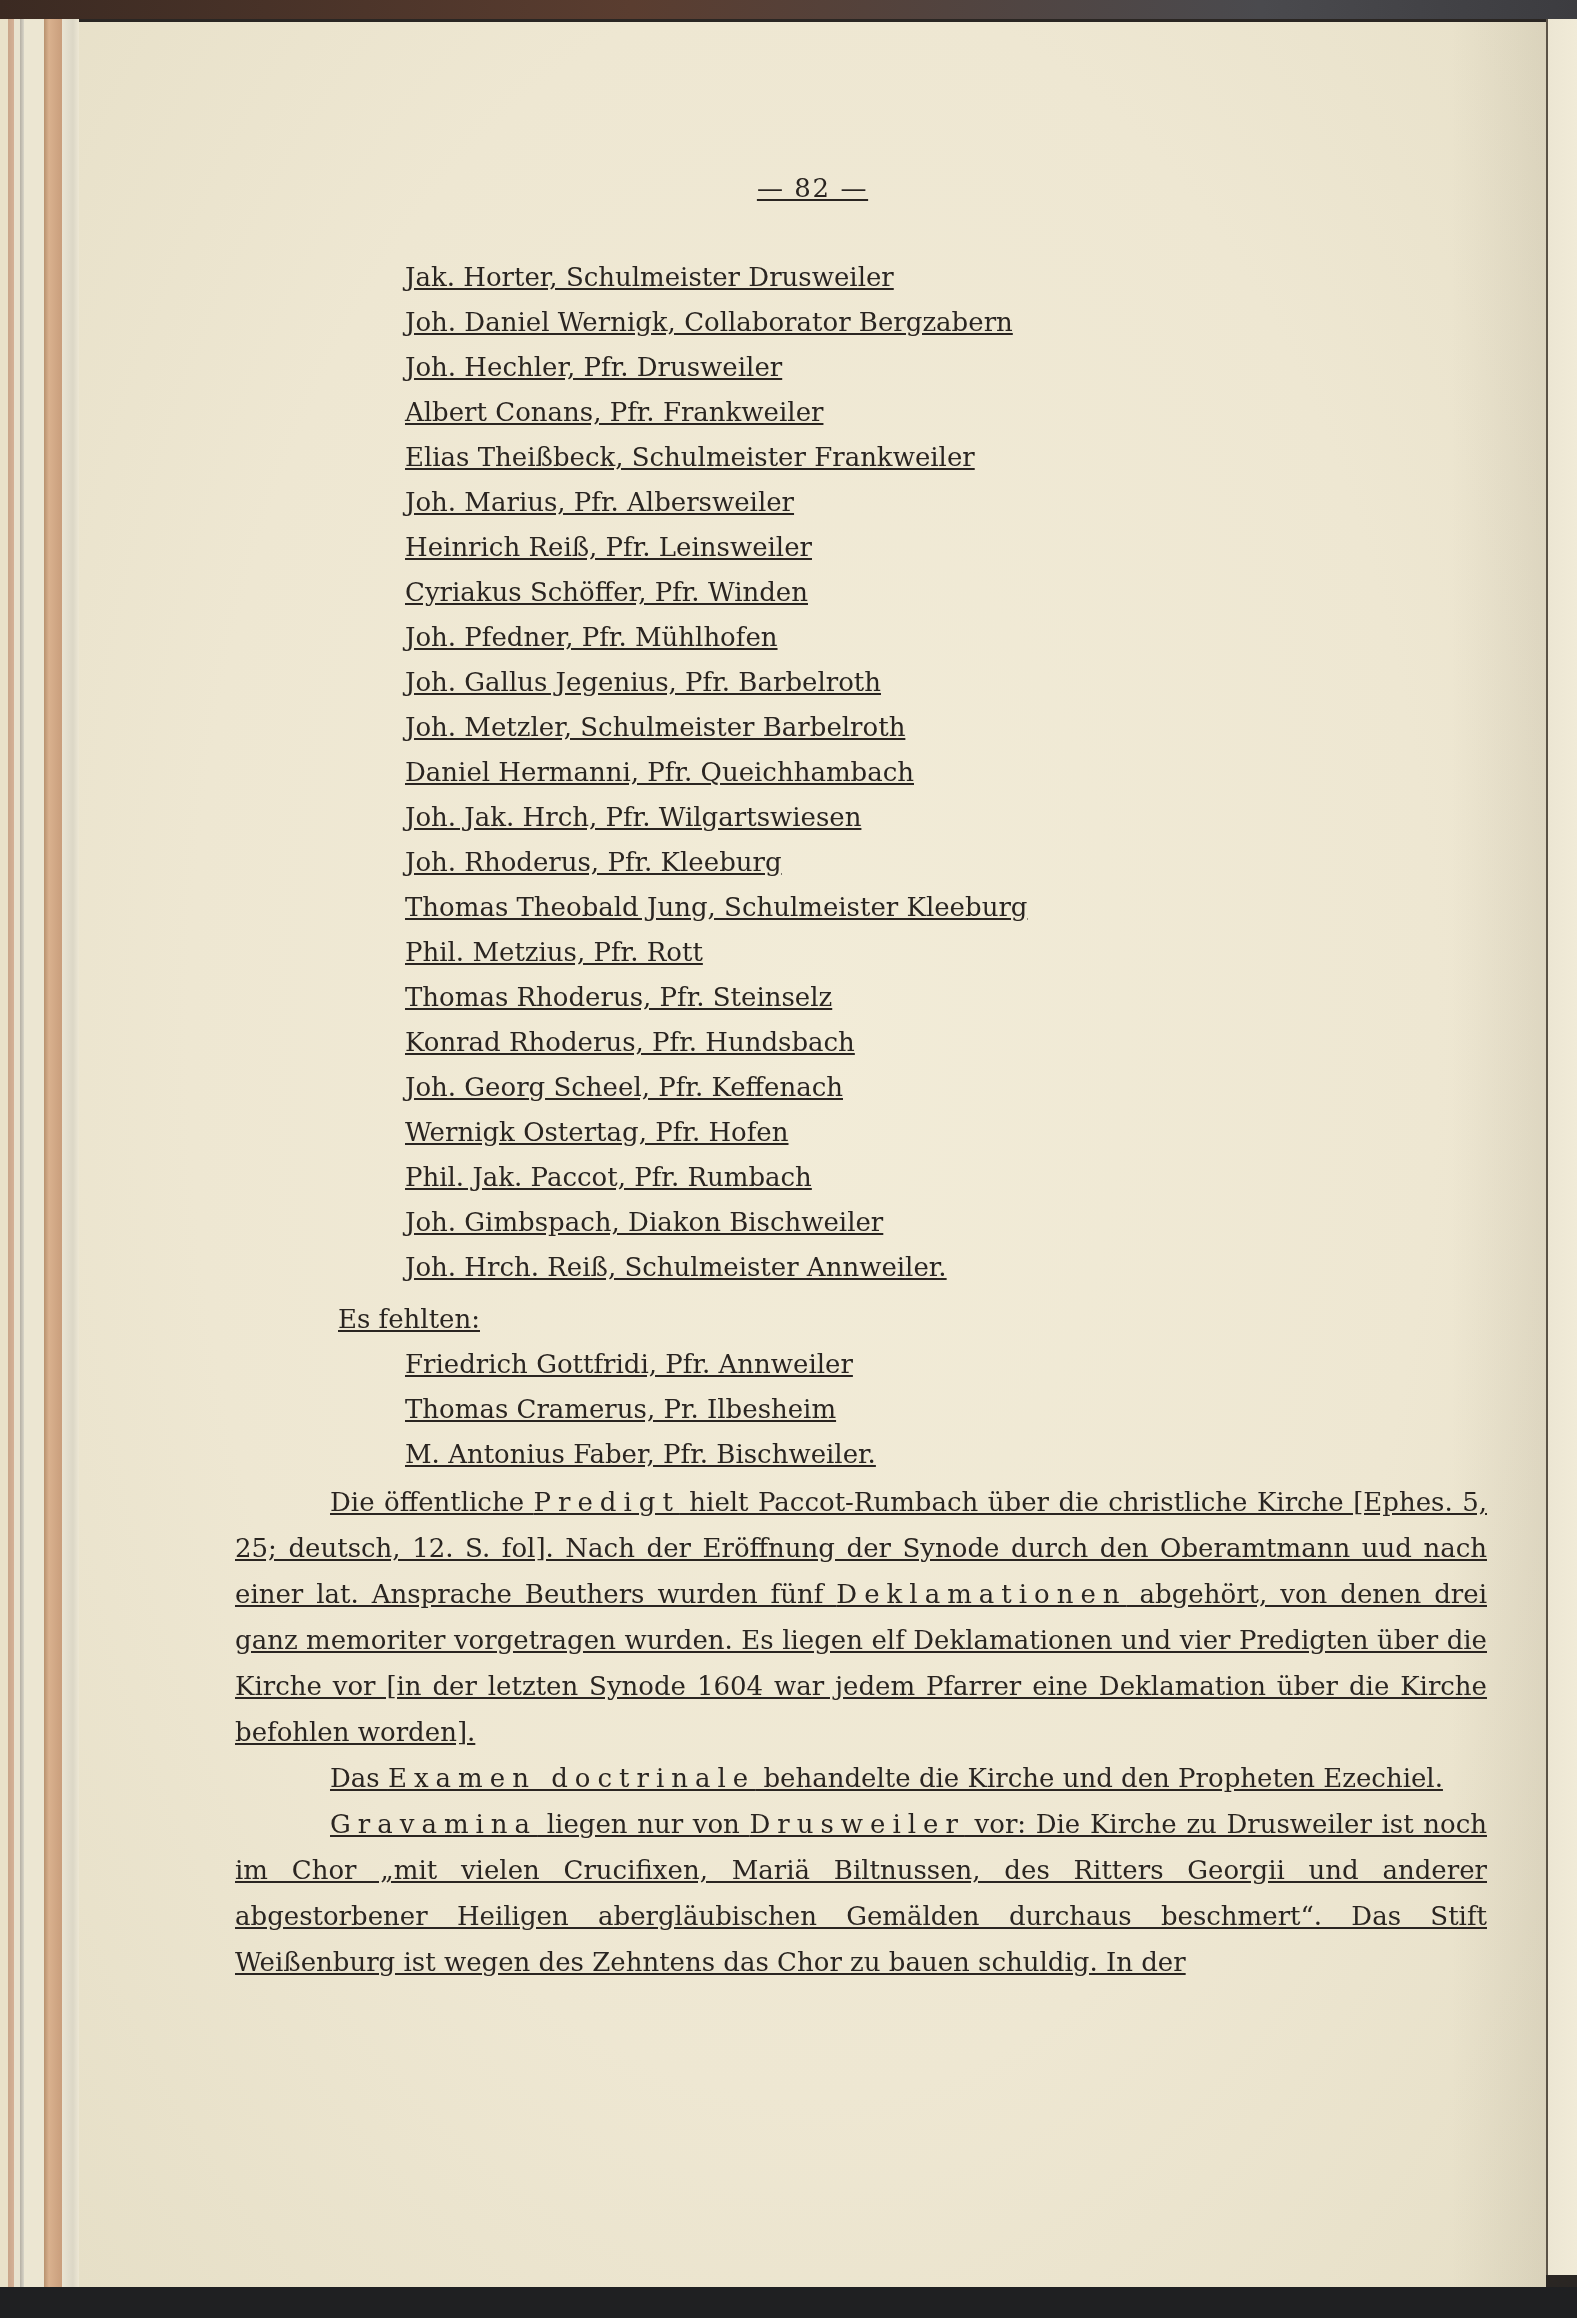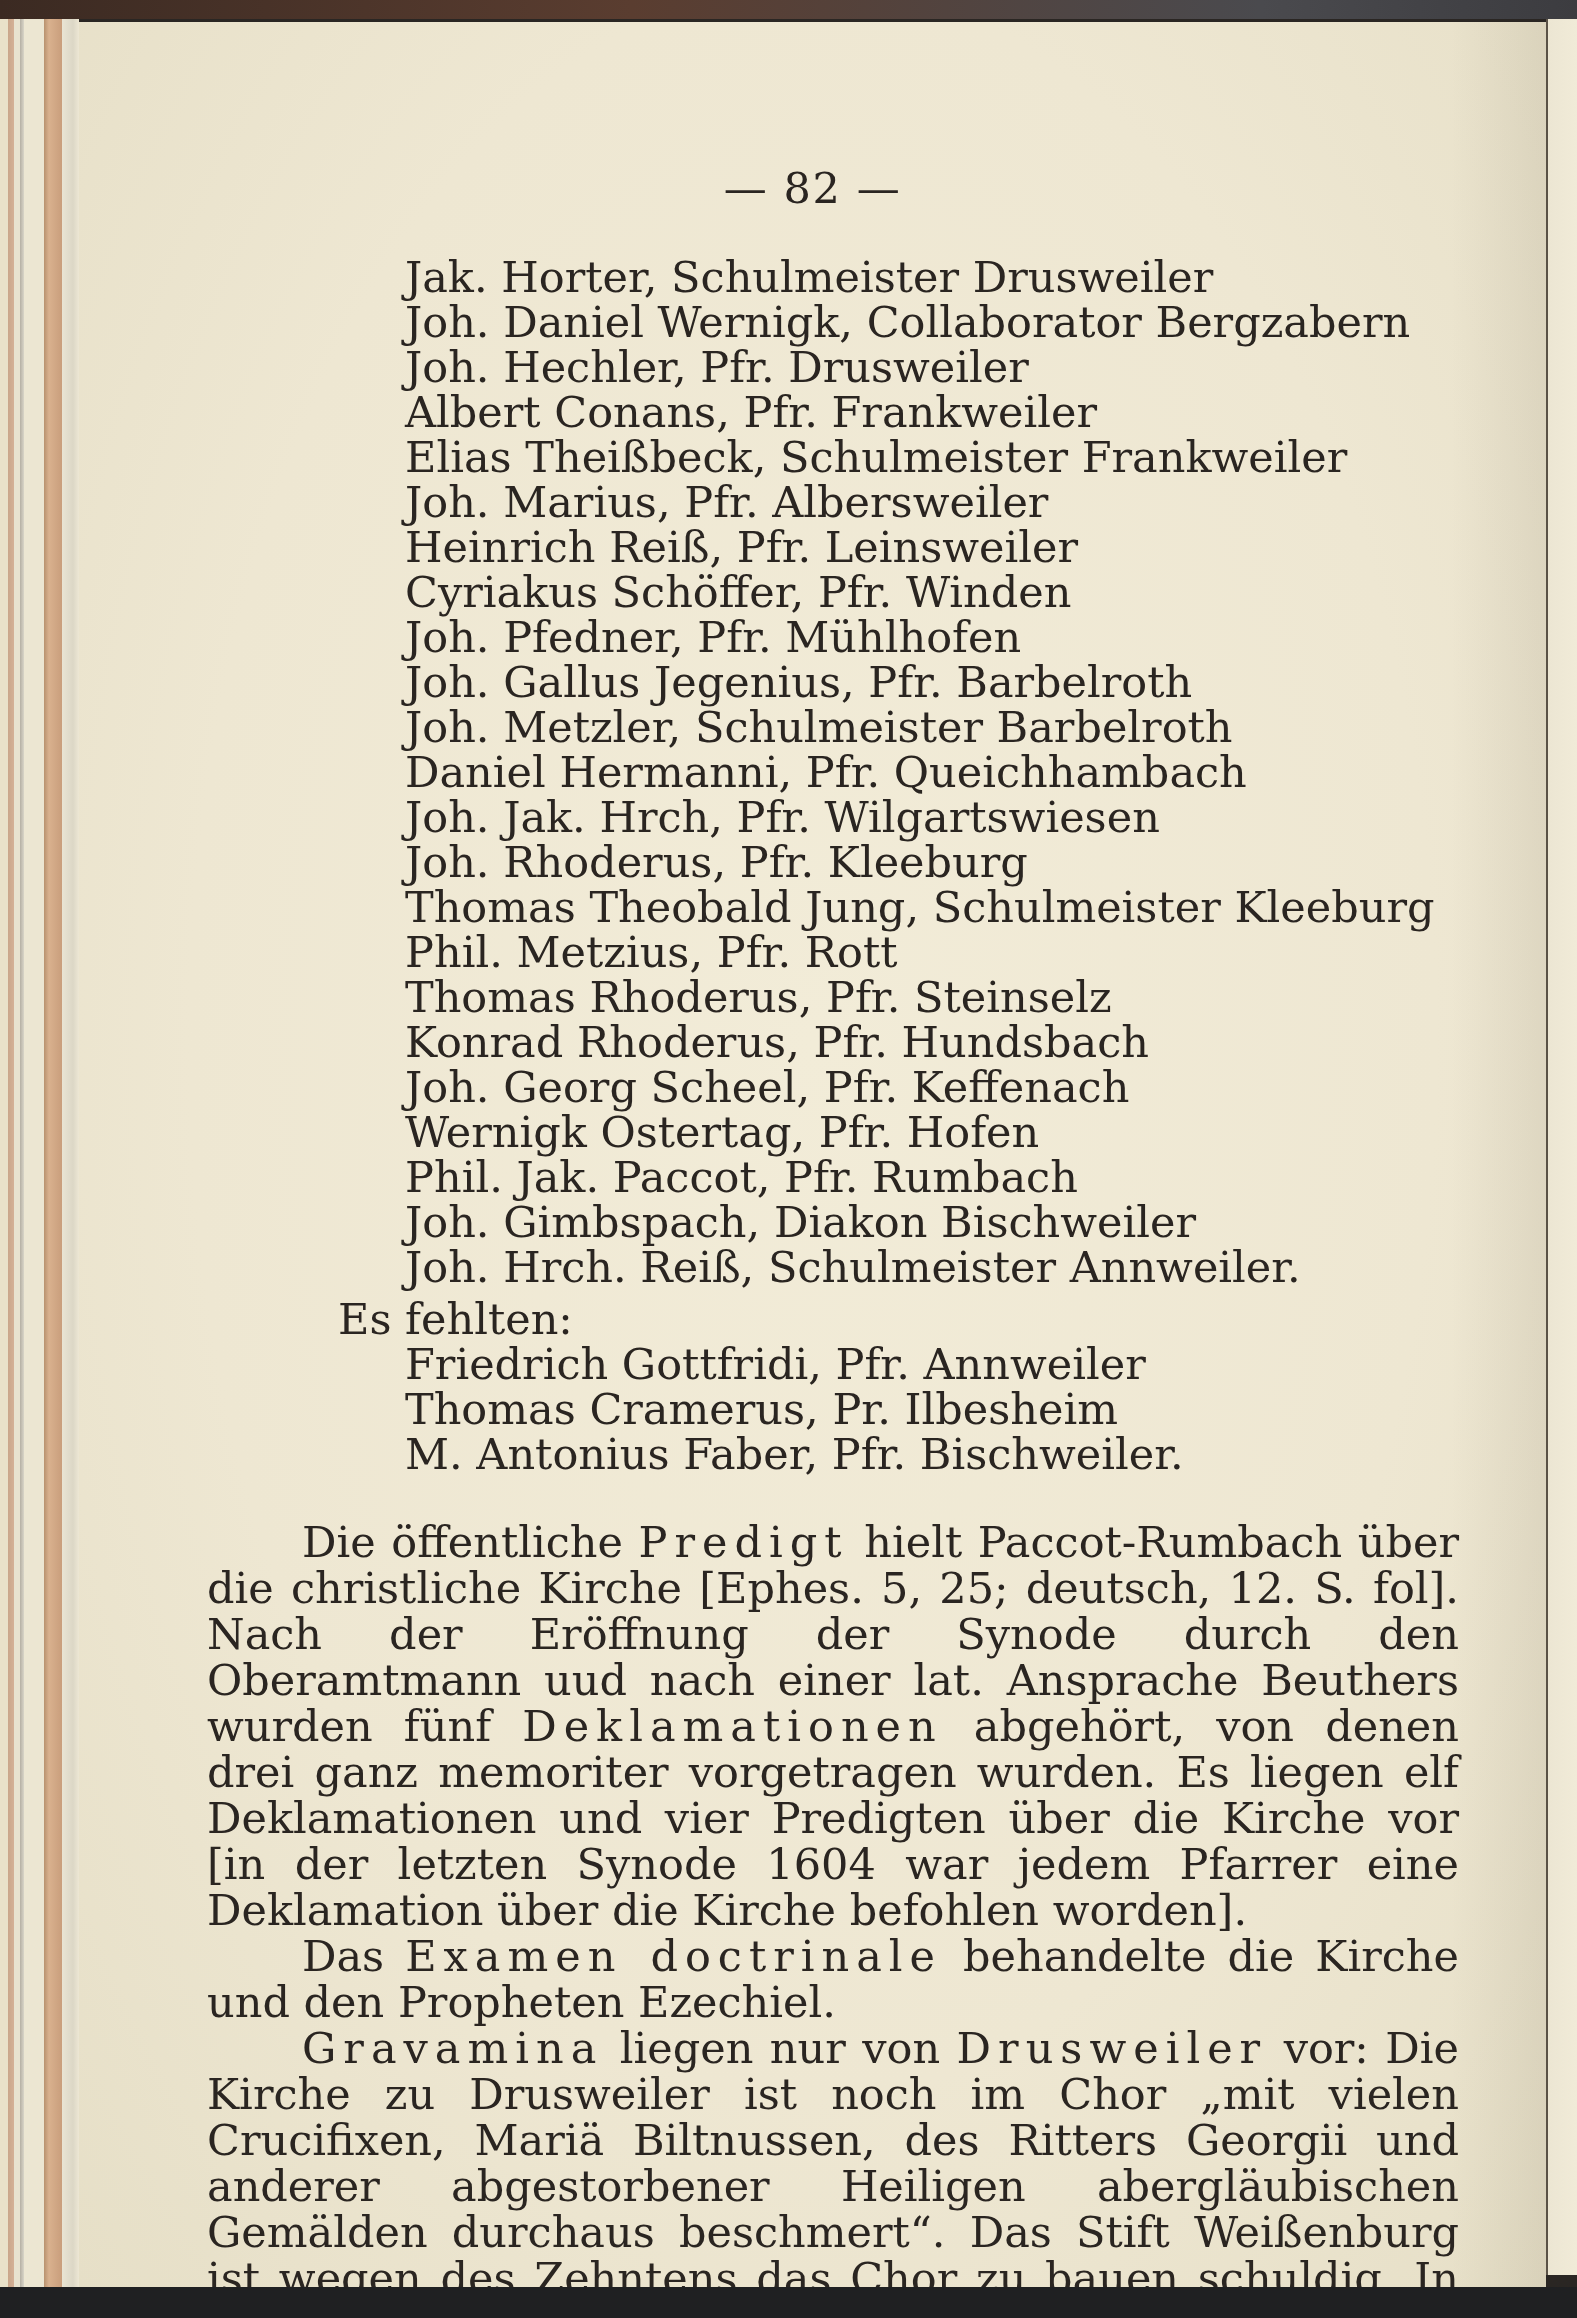--- a/index.html
+++ b/index.html
@@ -40,38 +40,38 @@
   .next-leaf {
     position:absolute; left:1546px; top:19px; width:32px; height:2256px;
     background:linear-gradient(90deg,#5a5246 0px,#5a5246 1.6px,#ece6d3 2.4px,#f1ebd8 32px);
   }
   .page-number {
     position:absolute; left:0; width:100%; top:144px;
     text-align:center; font-size:32px; color:#2b2623; letter-spacing:1.6px;
   }
   .text {
     color:#2a2521;
-    font-size:43px;
+    font-size:26px;
     line-height:45px;
+    text-decoration:underline;
   }
   .list {
     position:absolute; left:326px; top:233px;
   }
   .list .row { white-space:nowrap; }
   .missing-label {
     position:absolute; left:235px; top:1275px; white-space:nowrap;margin-left:24px;
   }
   .missing-list {
     position:absolute; left:326px; top:1320px;
   }
   .body-text {
-    position:absolute; left:128px; top:1457px; width:1252px;
+    position:absolute; left:156px; top:1457px; width:1252px;
     text-align:justify; line-height:46px;
     hyphens:manual;
-    margin-top:40px;
   }
   .body-text p { margin:0; text-indent:95px; }
   .spaced { letter-spacing:7px; }
 </style>
 </head>
 <body>
 
 <div class="top-strip"></div>
 <div class="page-stack"></div>
 <div class="next-leaf"></div>

